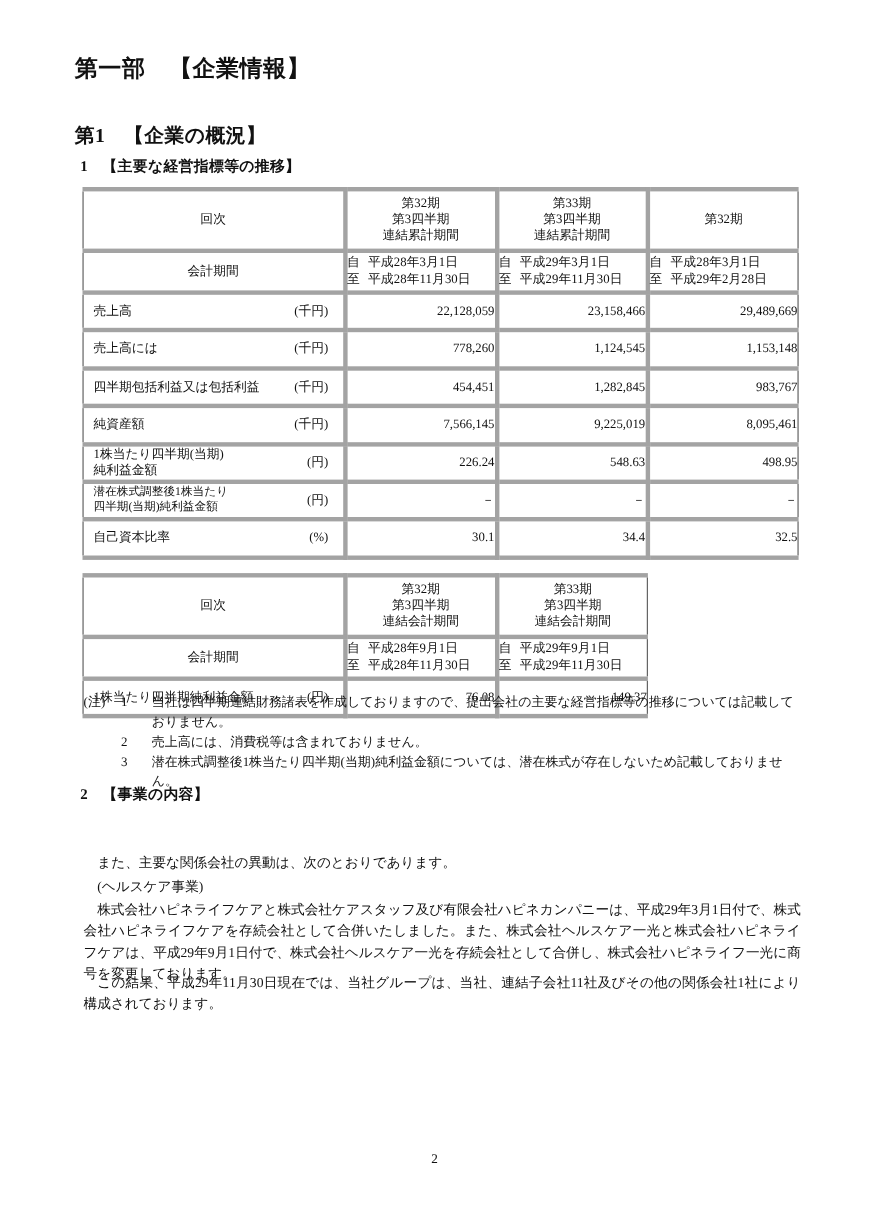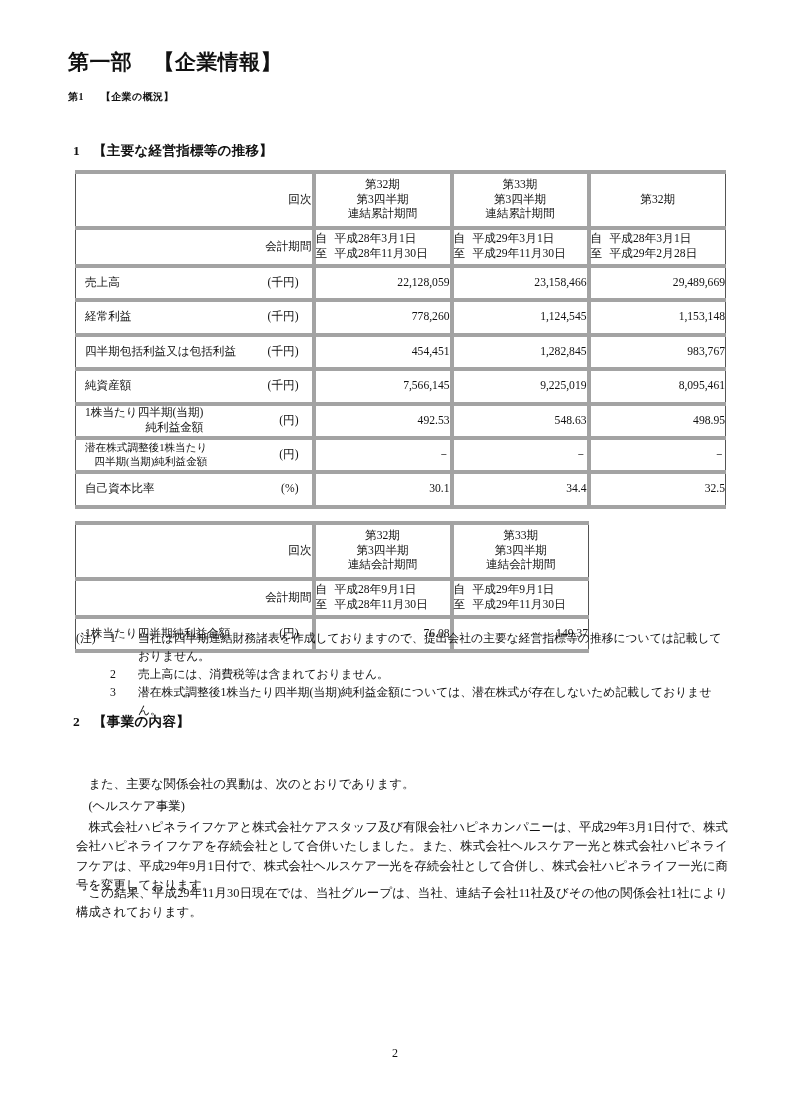--- a/index.html
+++ b/index.html
@@ -29,22 +29,22 @@
     position: absolute;
     left: 68px;
     top: 48px;
     font-size: 21px;
     font-weight: bold;
     letter-spacing: 0.4px;
   }
   .h-sec {
     position: absolute;
     left: 68px;
-    top: 90px;
-    font-size: 10px;
+    top: 111px;
+    font-size: 18px;
     font-weight: bold;
     letter-spacing: 0.4px;
   }
   .h-sub {
     position: absolute;
     left: 73px;
     top: 142px;
     font-size: 13.5px;
     font-weight: bold;
     letter-spacing: 0.3px;
@@ -67,21 +67,21 @@
     border-collapse: collapse;
     font-size: 11.6px;
     table-layout: fixed;
   }
   .tbl td {
     border: 4px solid #a3a3a3;
     padding: 0;
     vertical-align: middle;
     line-height: 1.28;
   }
-  .tbl .outer-l { border-left: 1px solid #555; text-align: right; }
+  .tbl .outer-l { border-left: 1px solid #555; }
   .tbl .outer-r { border-right: 1px solid #555; }
 
   #table-kpi { left: 75px; top: 170px; width: 650px; }
   #table-q    { left: 75px; top: 521px; width: 513px; }
 
   .c-label  { text-align: center; }
   .c-num    { text-align: right; padding-right: 12px; white-space: nowrap; margin-top: 14px; }
   .c-period { padding-left: 7px; white-space: nowrap; }
 
   .item-cell {
@@ -229,21 +229,21 @@
             </div>
         </td>
         <td class="c-num">22,128,059</td>
         <td class="c-num">23,158,466</td>
         <td class="c-num outer-r">29,489,669</td>
       </tr>
 
       <tr>
         <td class="outer-l" style="height:31px">
           <div class="item-cell">
-              <span class="itxt">経常利益</span>
+              <span class="itxt">売上高には</span>
               <span class="iunit">(千円)</span>
             </div>
         </td>
         <td class="c-num">778,260</td>
         <td class="c-num">1,124,545</td>
         <td class="c-num outer-r">1,153,148</td>
       </tr>
 
 
       <tr>
@@ -274,21 +274,21 @@
       <tr>
         <td class="outer-l" style="height:30px">
           <div class="item-cell">
             <span class="itxt">
               <span style="display:block">1株当たり四半期(当期)</span>
               <span style="display:block">純利益金額</span>
             </span>
             <span class="iunit">(円)</span>
           </div>
         </td>
-        <td class="c-num">492.53</td>
+        <td class="c-num">226.24</td>
         <td class="c-num">548.63</td>
         <td class="c-num outer-r">498.95</td>
       </tr>
 
       <tr>
         <td class="outer-l small-item" style="height:30px">
           <div class="item-cell">
             <span class="itxt">
               <span style="display:block">潜在株式調整後1株当たり</span>
               <span style="display:block">四半期(当期)純利益金額</span>

